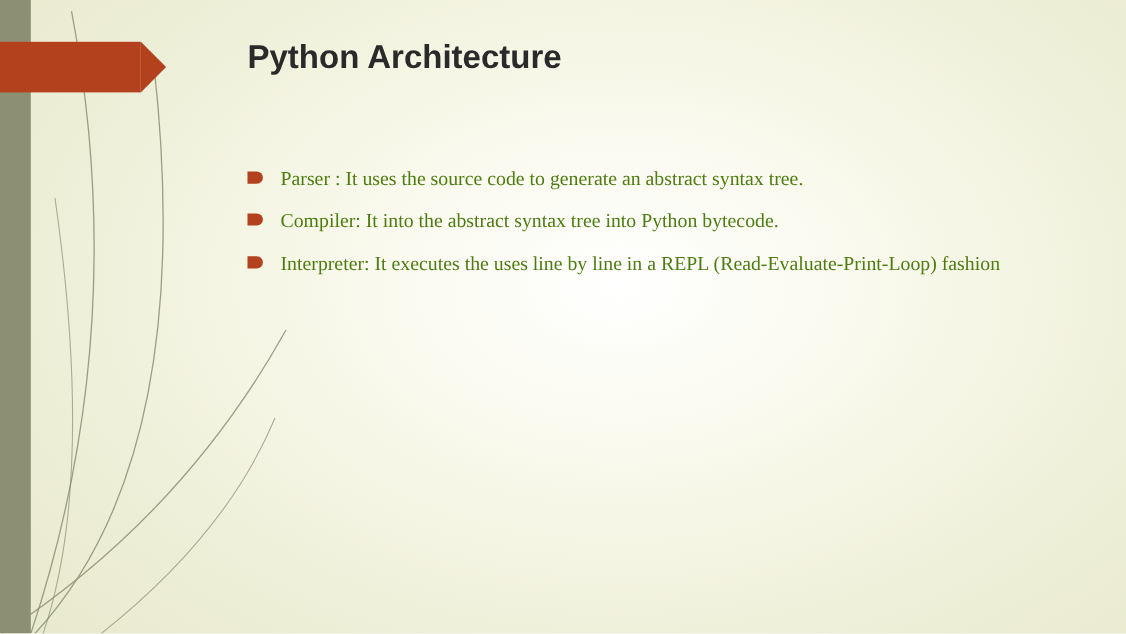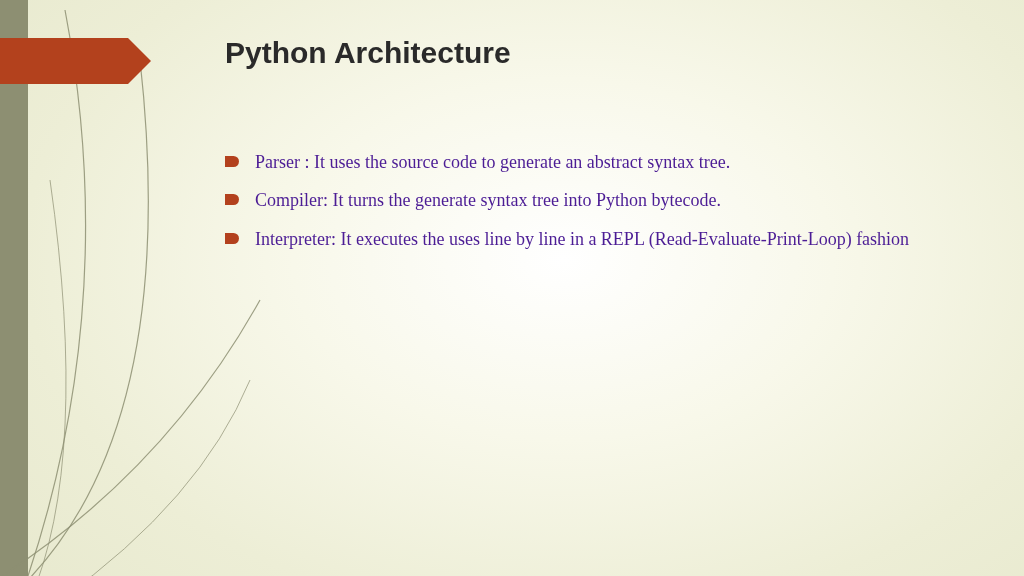--- a/index.html
+++ b/index.html
@@ -47,21 +47,21 @@
     position: absolute;
     left: 225px; top: 150px;
     right: 70px;
   }
   .bullet-item {
     display: flex;
     align-items: flex-start;
     margin-bottom: 14px;
     font-family: "Times New Roman", Times, serif;
     font-size: 18px;
-    color: #4c1d95;
+    color: #4d7c0f;
     line-height: 1.35;
   }
   .bullet-icon {
     flex: 0 0 auto;
     width: 14px; height: 11px;
     background: #b3411d;
     margin-right: 16px;
     margin-top: 6px;
     position: relative;
     border-top-right-radius: 6px;
@@ -94,19 +94,19 @@
 
 <h1 class="title-text">Python Architecture</h1>
 
 <div class="content">
   <div class="bullet-item">
     <div class="bullet-icon"></div>
     <div class="bullet-text">Parser : It uses the source code to generate an abstract syntax tree.</div>
   </div>
   <div class="bullet-item">
     <div class="bullet-icon"></div>
-    <div class="bullet-text">Compiler: It turns the generate syntax tree into Python bytecode.</div>
+    <div class="bullet-text">Compiler: It into the abstract syntax tree into Python bytecode.</div>
   </div>
   <div class="bullet-item">
     <div class="bullet-icon"></div>
     <div class="bullet-text"> Interpreter: It executes the uses line by line in a REPL (Read-Evaluate-Print-Loop) fashion</div>
   </div>
 </div>
 
 </body></html>

